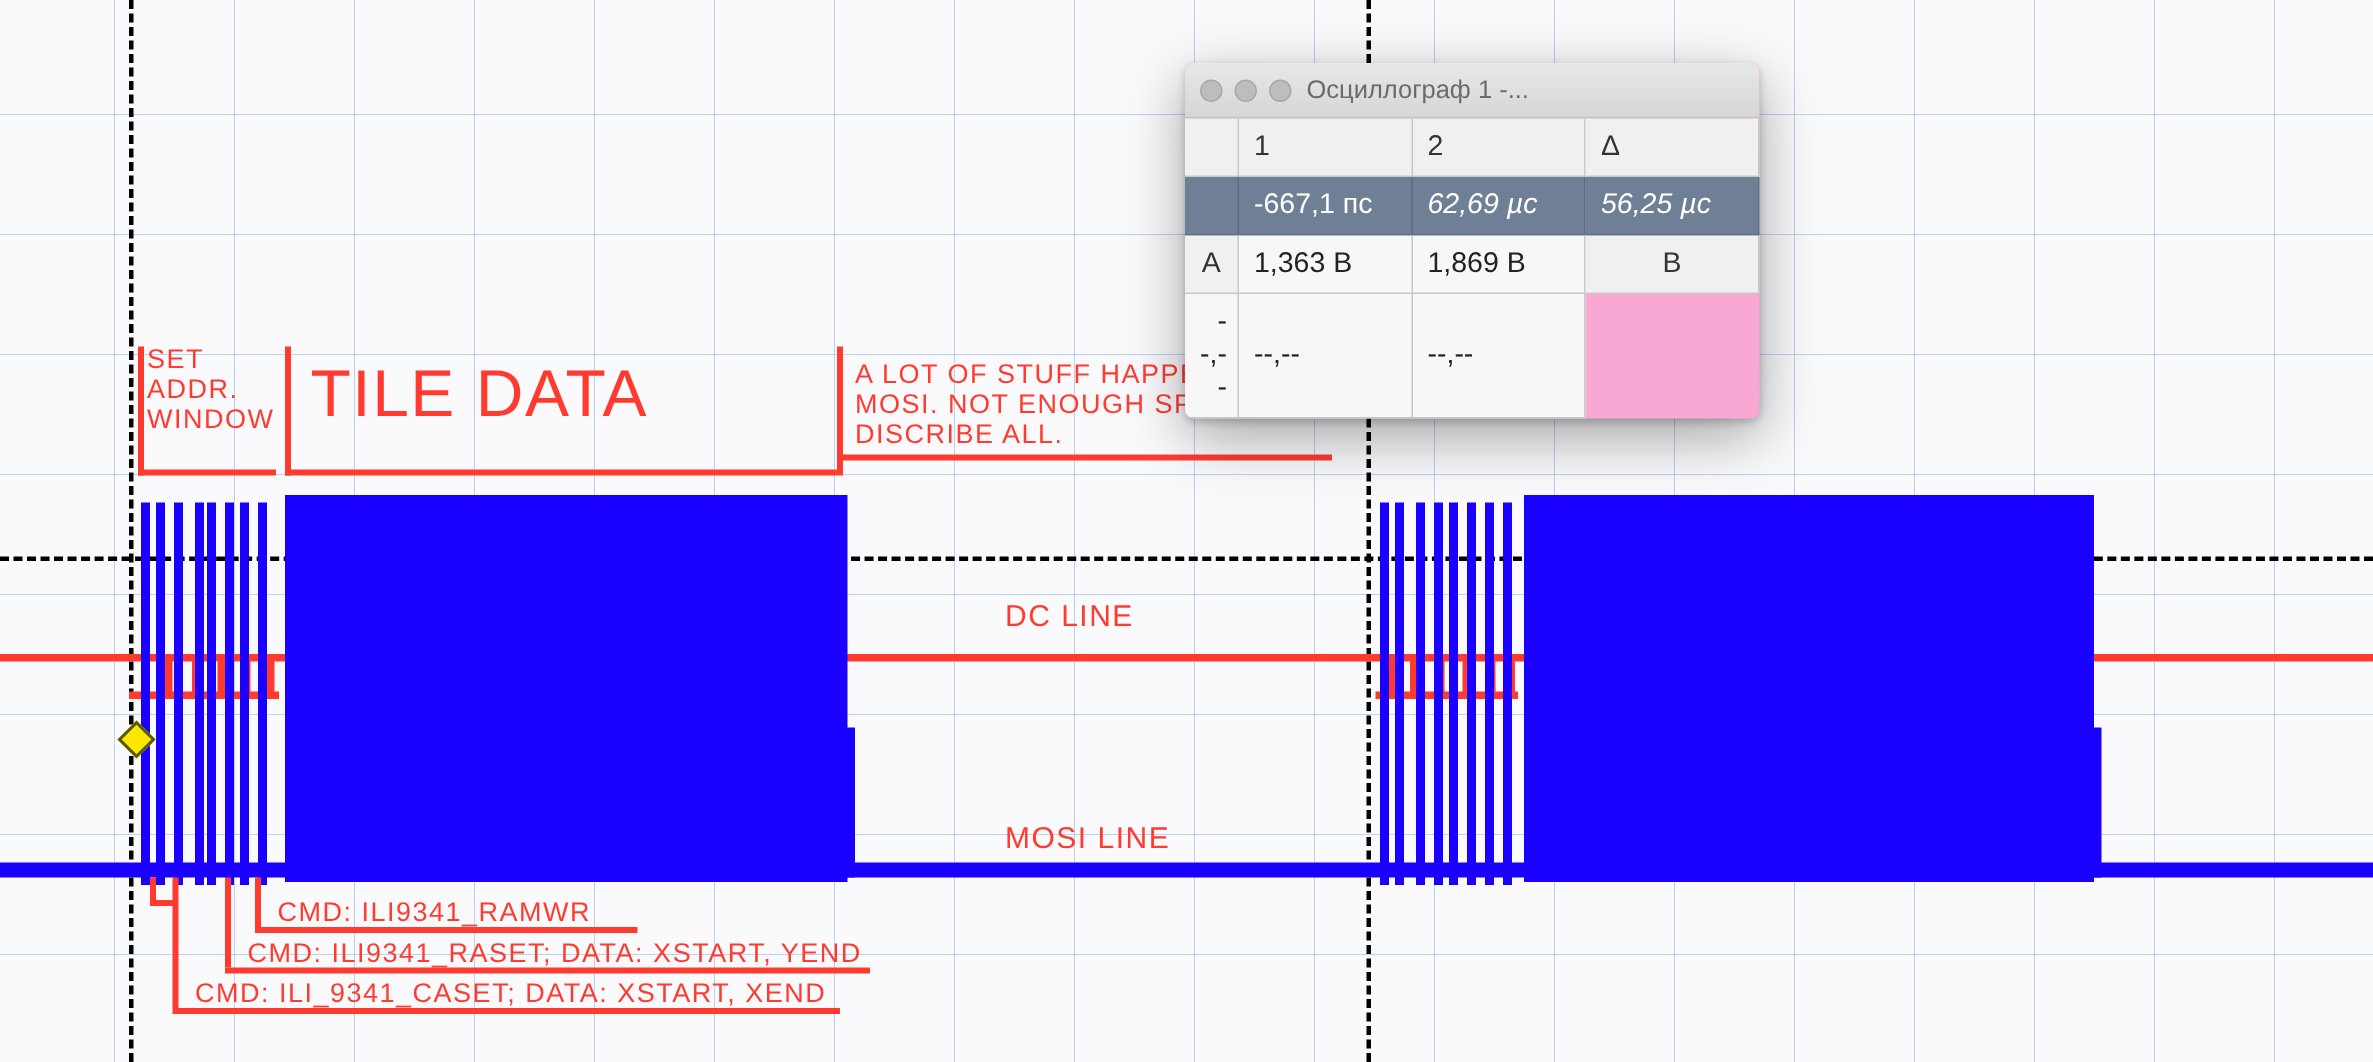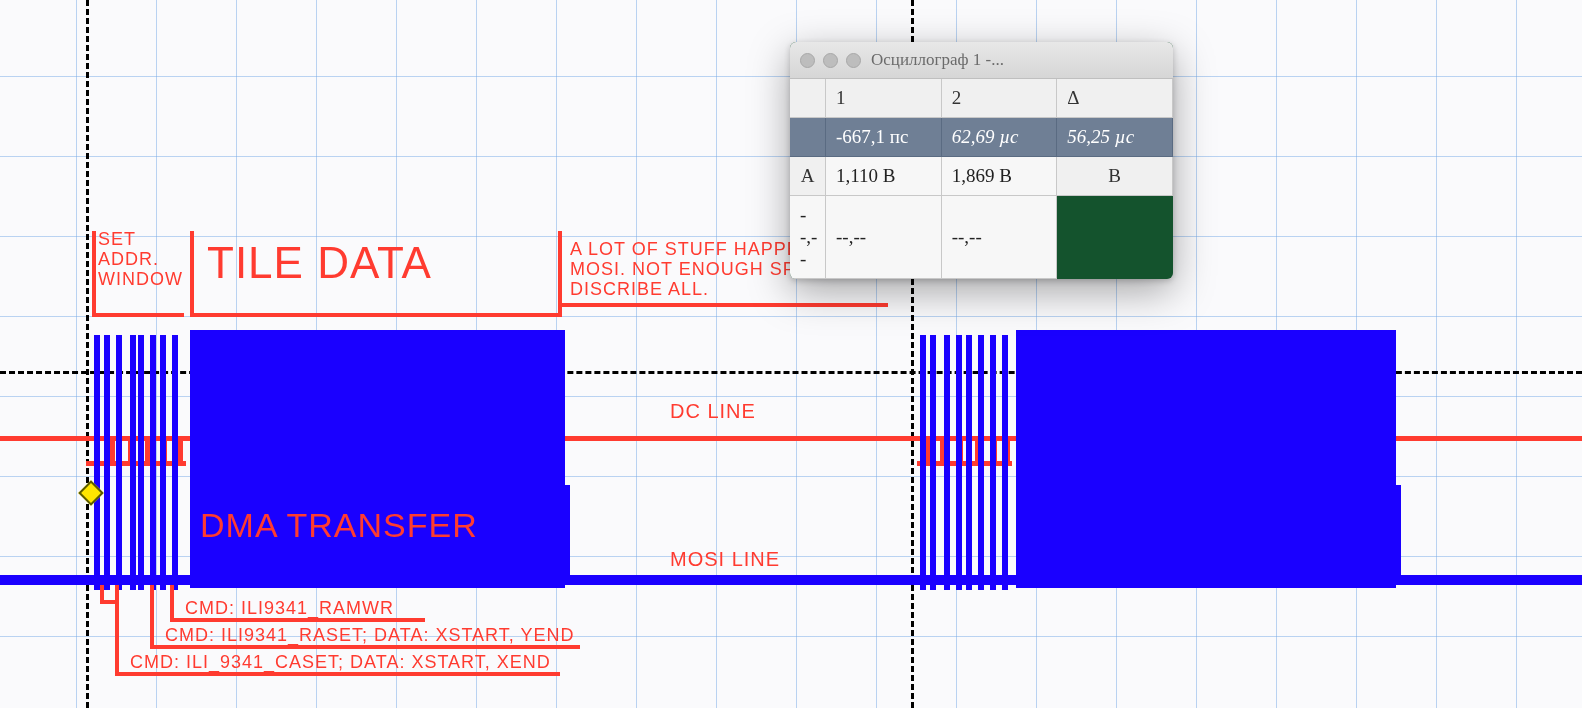--- a/index.html
+++ b/index.html
@@ -32,23 +32,24 @@
   .redline-h{height:4px;}
   .redline-v{width:4px;}
   
   .trigger{position:absolute;width:14px;height:14px;background:#ffe600;border:2px solid #5a5a00;transform:rotate(45deg);}
   
   .panel{
     position:absolute;
     width:383px;
     border-radius:6px;
     box-shadow:0 12px 40px rgba(0,0,0,.35),0 2px 6px rgba(0,0,0,.2);
-    background:#14532d;
+    background:#f9a8d4;
     overflow:hidden;
-    font-family:Liberation Serif, serif;
+    font-family:Liberation Sans, sans-serif;
+    text-align:right;
   }
   .titlebar{
     height:36px;display:flex;align-items:center;gap:10px;padding:0 10px;
     background:linear-gradient(#e8e8e8,#d6d6d6);
     border-bottom:1px solid #bfbfbf;color:#6b6b6b;font-size:17px;
   }
   .traffic{display:flex;gap:8px;}
   .dot{width:13px;height:13px;border-radius:50%;background:#bdbdbd;border:1px solid #a8a8a8;}
   .tbl{display:grid;grid-template-columns:36px 1fr 1fr 1fr;}
   .cell{padding:8px 10px;border:1px solid #c8c8c8;border-top:none;border-left:none;font-size:19px;color:#222;background:#f7f7f7;display:flex;align-items:center;}
@@ -118,21 +119,20 @@
 
   <div class="anno anno-s" style="left:98px;top:229px">SET
 ADDR.
 WINDOW</div>
   <div class="anno anno-big" style="left:207px;top:238px">TILE DATA</div>
   <div class="anno anno-s" style="left:570px;top:239px">A LOT OF STUFF HAPPENED
 MOSI. NOT ENOUGH SPACE TO
 DISCRIBE ALL.</div>
   <div class="anno anno-m" style="left:670px;top:400px">DC LINE</div>
   <div class="anno anno-m" style="left:670px;top:548px">MOSI LINE</div>
-  <div class="anno" style="left:200px;top:506px;font-size:34px">DMA TRANSFER</div>
 
   <div class="redline redline-v" style="left:92px;top:231px;height:86px"></div>
   <div class="redline redline-h" style="left:92px;top:313px;width:92px"></div>
   <div class="redline redline-v" style="left:190px;top:231px;height:86px"></div>
   <div class="redline redline-h" style="left:190px;top:313px;width:368px"></div>
   <div class="redline redline-v" style="left:558px;top:231px;height:86px"></div>
   <div class="redline redline-h" style="left:562px;top:303px;width:326px"></div>
 
   <div class="anno anno-s" style="left:185px;top:598px">CMD: ILI9341_RAMWR</div>
   <div class="redline redline-v" style="left:170px;top:585px;height:33px"></div>
@@ -165,21 +165,21 @@
       <div class="cell hdr">Δ</div>
 
       <div class="sel" style="display:contents">
         <div class="cell rowhead"></div>
         <div class="cell">-667,1 пс</div>
         <div class="cell it">62,69 µс</div>
         <div class="cell it">56,25 µс</div>
       </div>
 
       <div class="cell rowhead rowcell-a">A</div>
-      <div class="cell">1,110 В</div>
+      <div class="cell">1,363 В</div>
       <div class="cell">1,869 В</div>
 
       <div class="cell rowhead">B</div>
       <div class="cell">--,--</div>
       <div class="cell">--,--</div>
       <div class="cell">--,--</div>
     </div>
   </div>
 
 </div>

